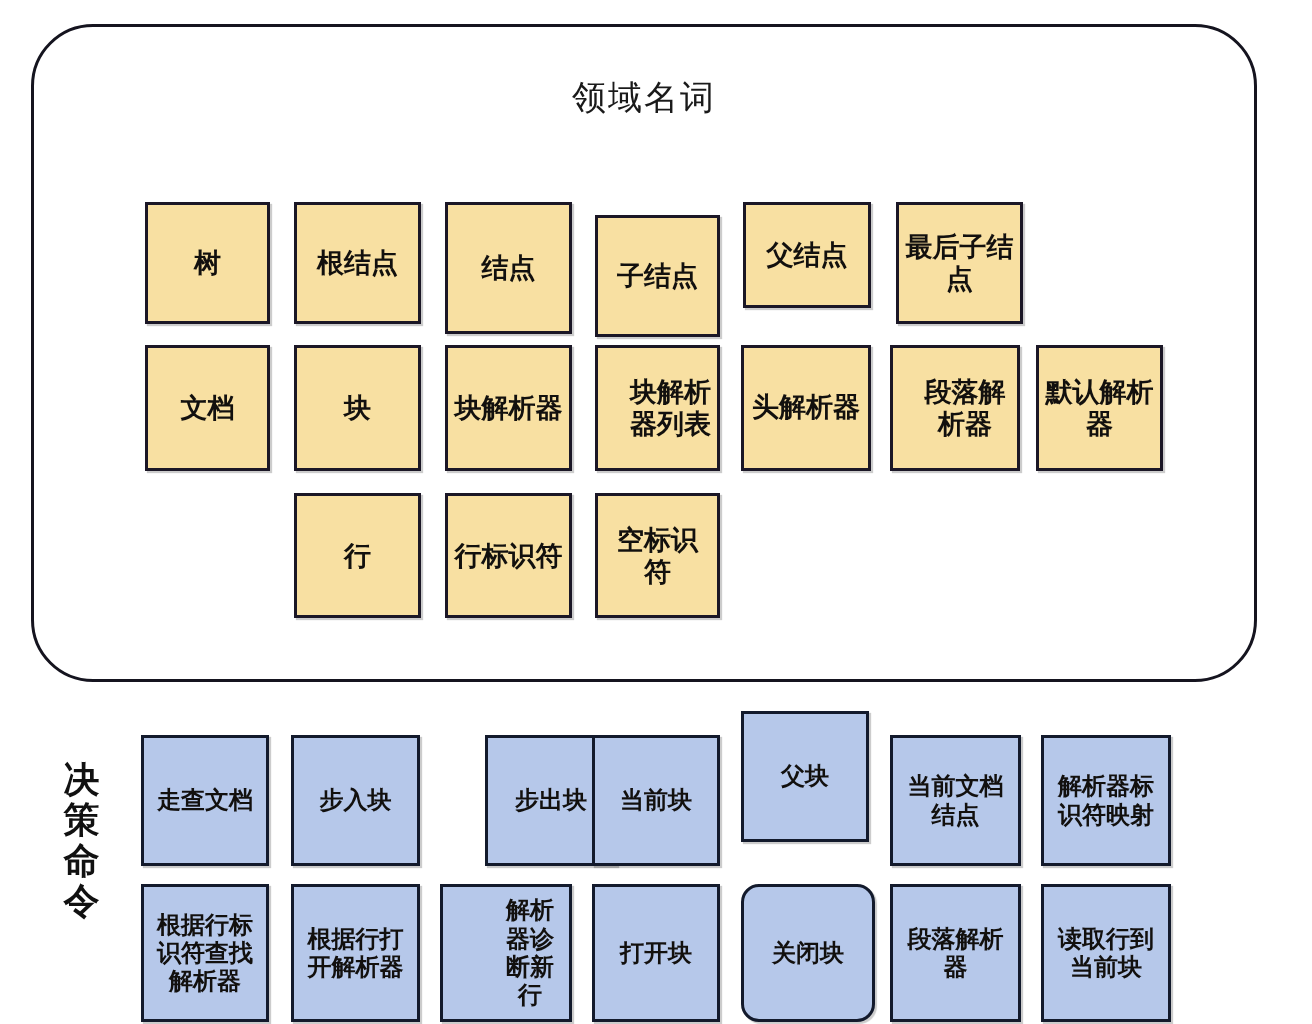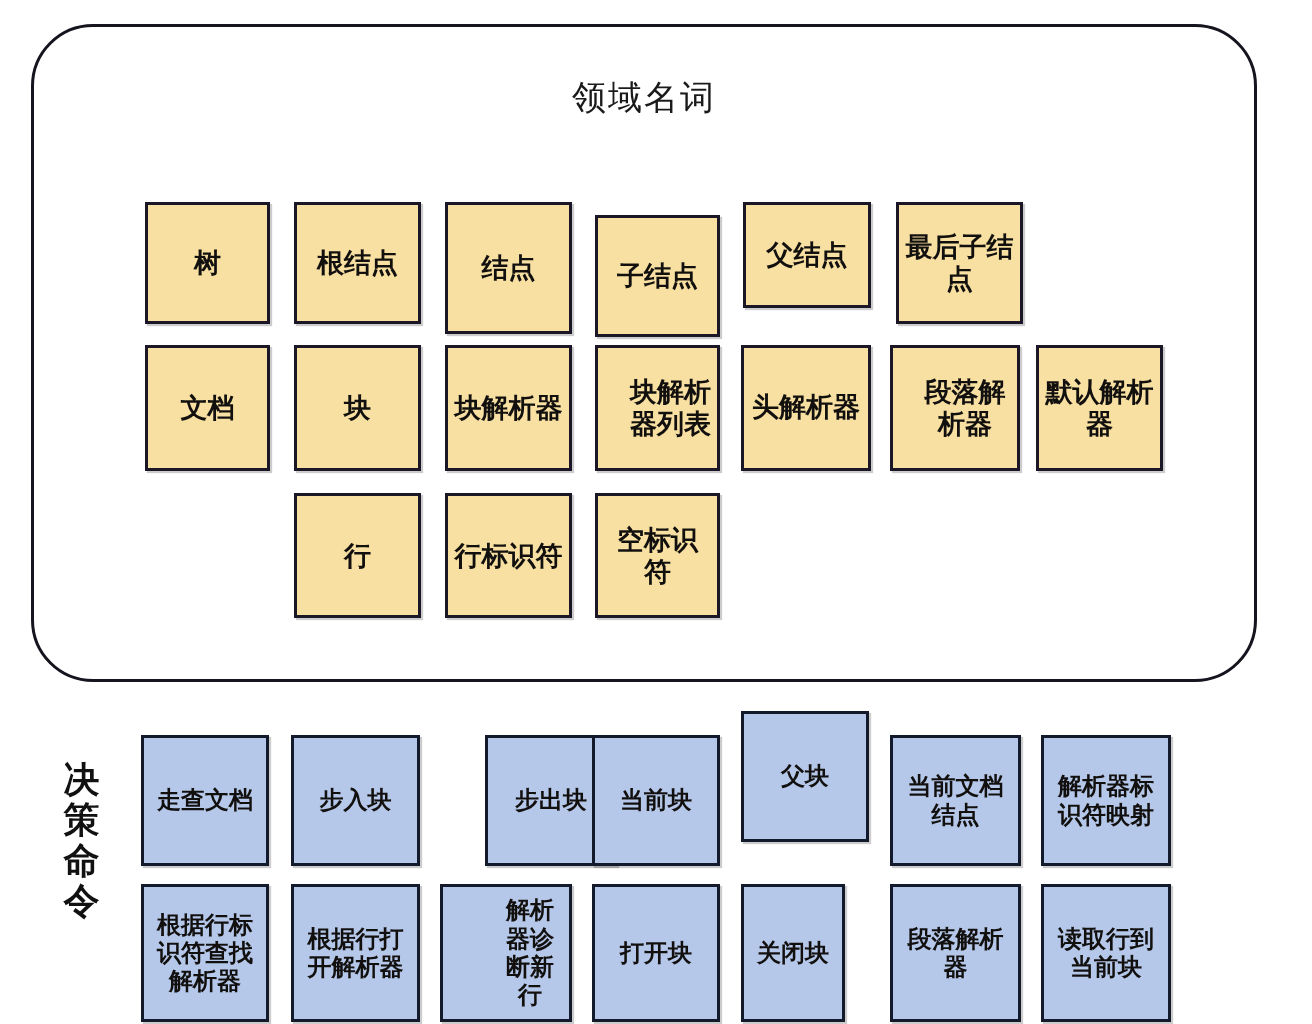--- a/index.html
+++ b/index.html
@@ -177,21 +177,21 @@
     </div>
     <div class="node-box blue" style="left: 291px; top: 884px; width: 129px; height: 138px;">
       <span>根据行打开解析器</span>
     </div>
     <div class="node-box blue" style="left: 440px; top: 884px; width: 132px; height: 138px; padding-left: 48px;">
       <span>解析器诊断新行</span>
     </div>
     <div class="node-box blue" style="left: 592px; top: 884px; width: 128px; height: 138px;">
       <span>打开块</span>
     </div>
-    <div class="node-box blue" style="left: 741px; top: 884px; width: 104px; height: 138px;">
+    <div class="node-box blue" style="left: 741px; top: 884px; width: 134px; height: 138px; border-radius: 18px;">
       <span>关闭块</span>
     </div>
     <div class="node-box blue" style="left: 890px; top: 884px; width: 131px; height: 138px;">
       <span>段落解析器</span>
     </div>
     <div class="node-box blue" style="left: 1041px; top: 884px; width: 130px; height: 138px;">
       <span>读取行到当前块</span>
     </div>
   </div>
 

